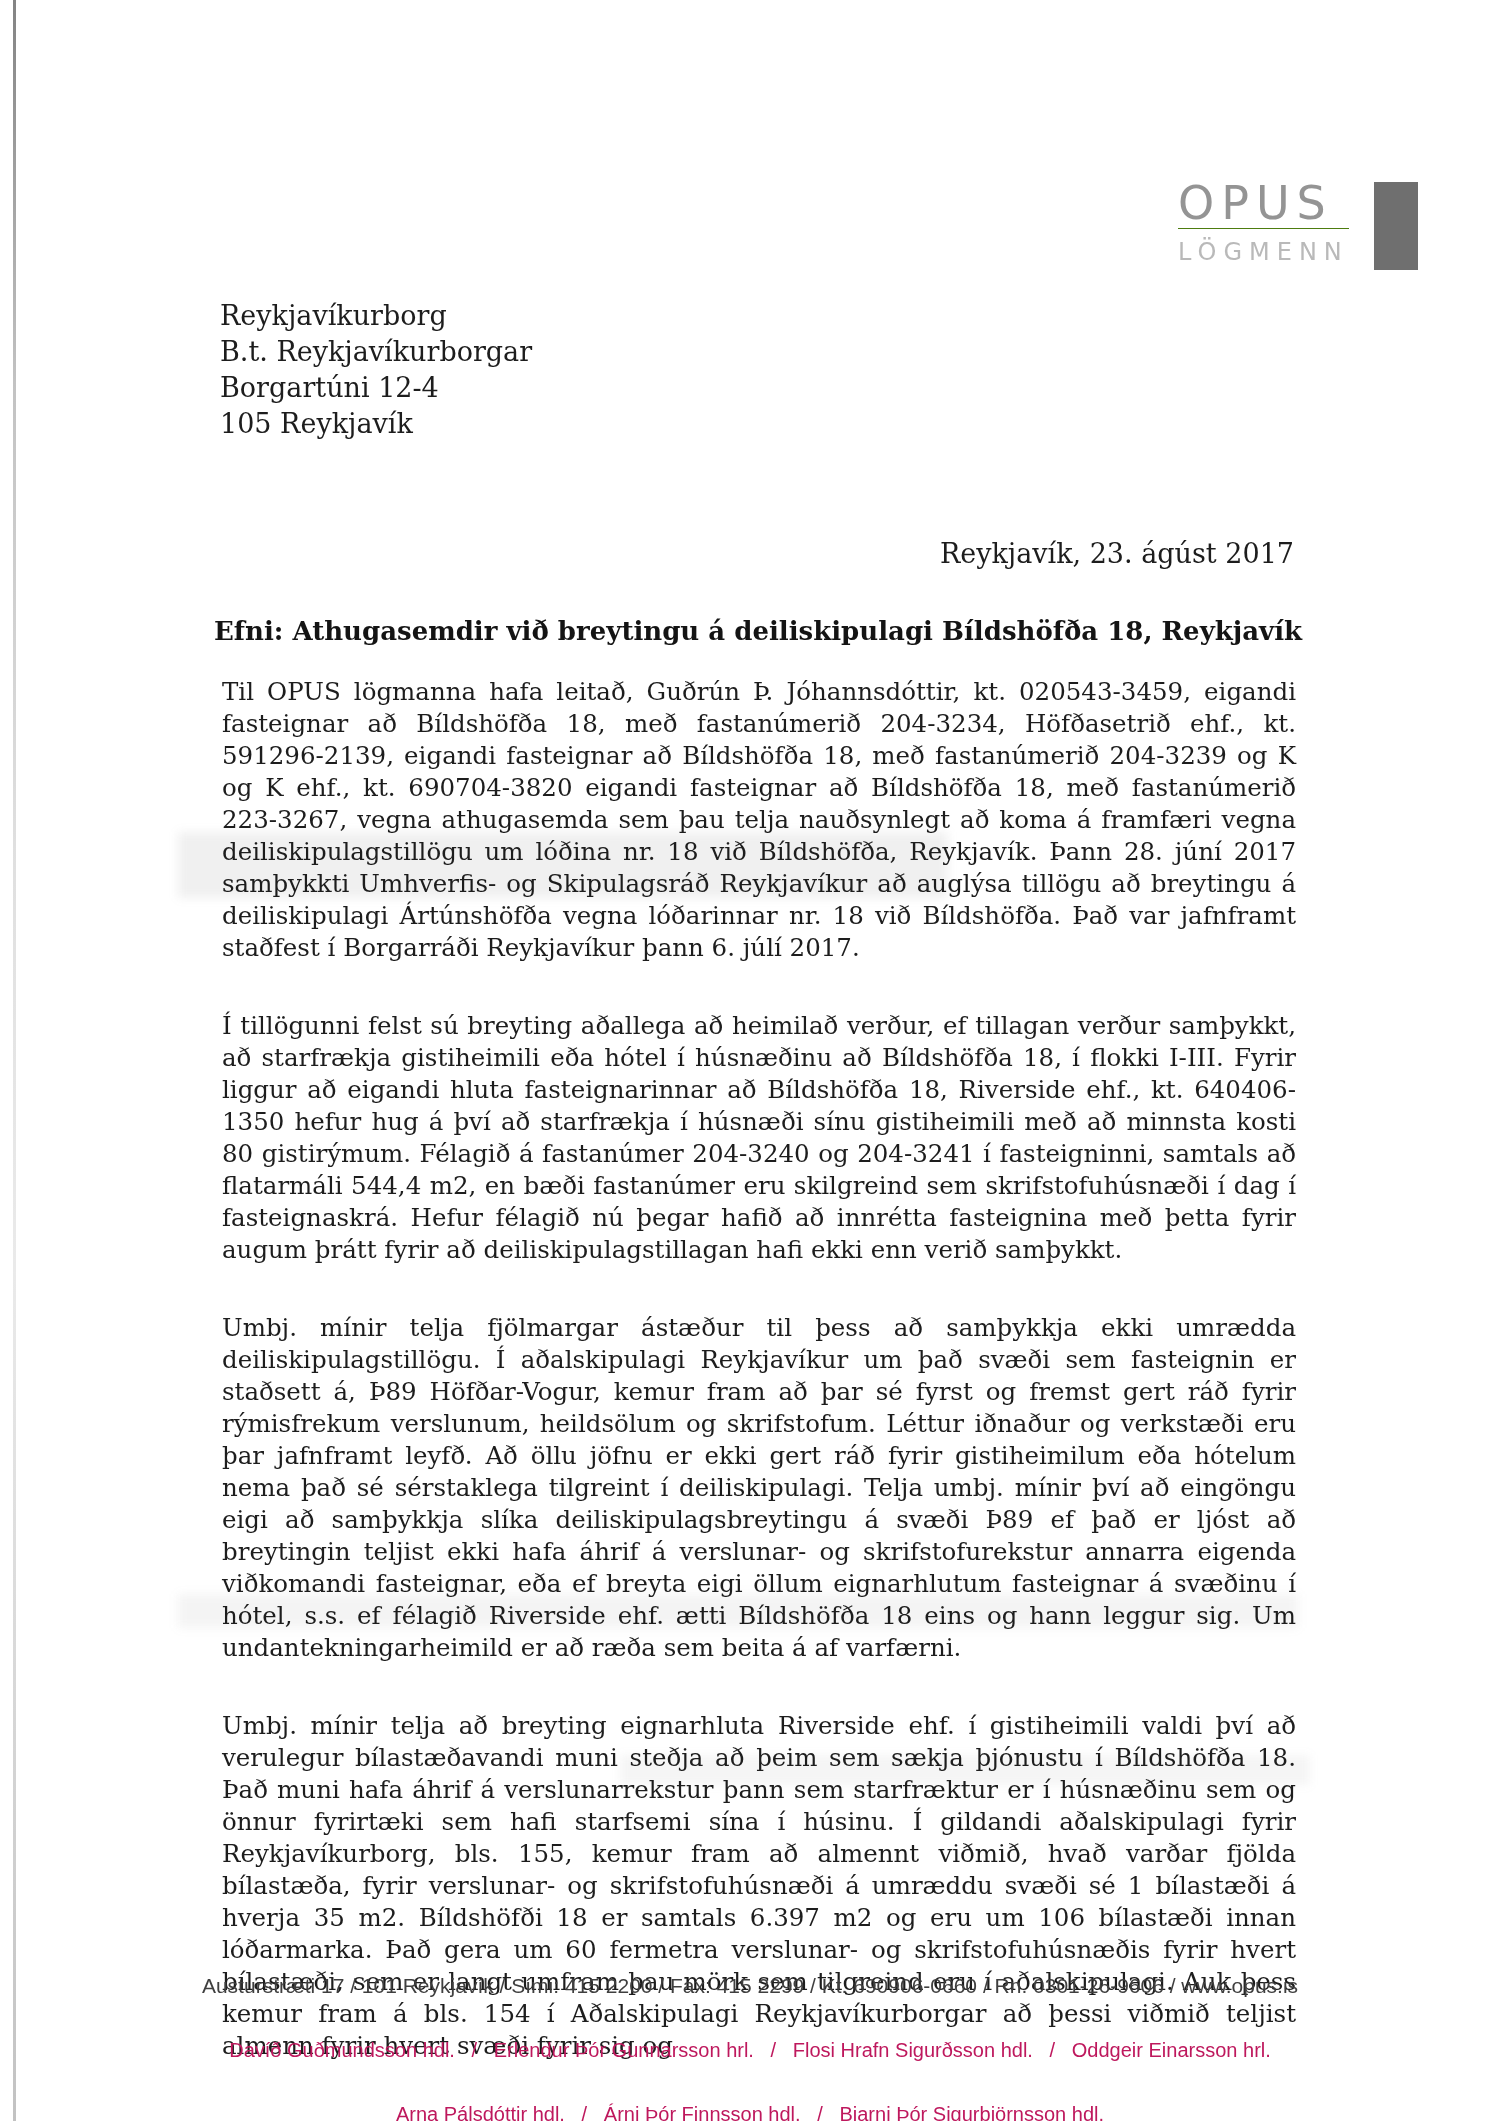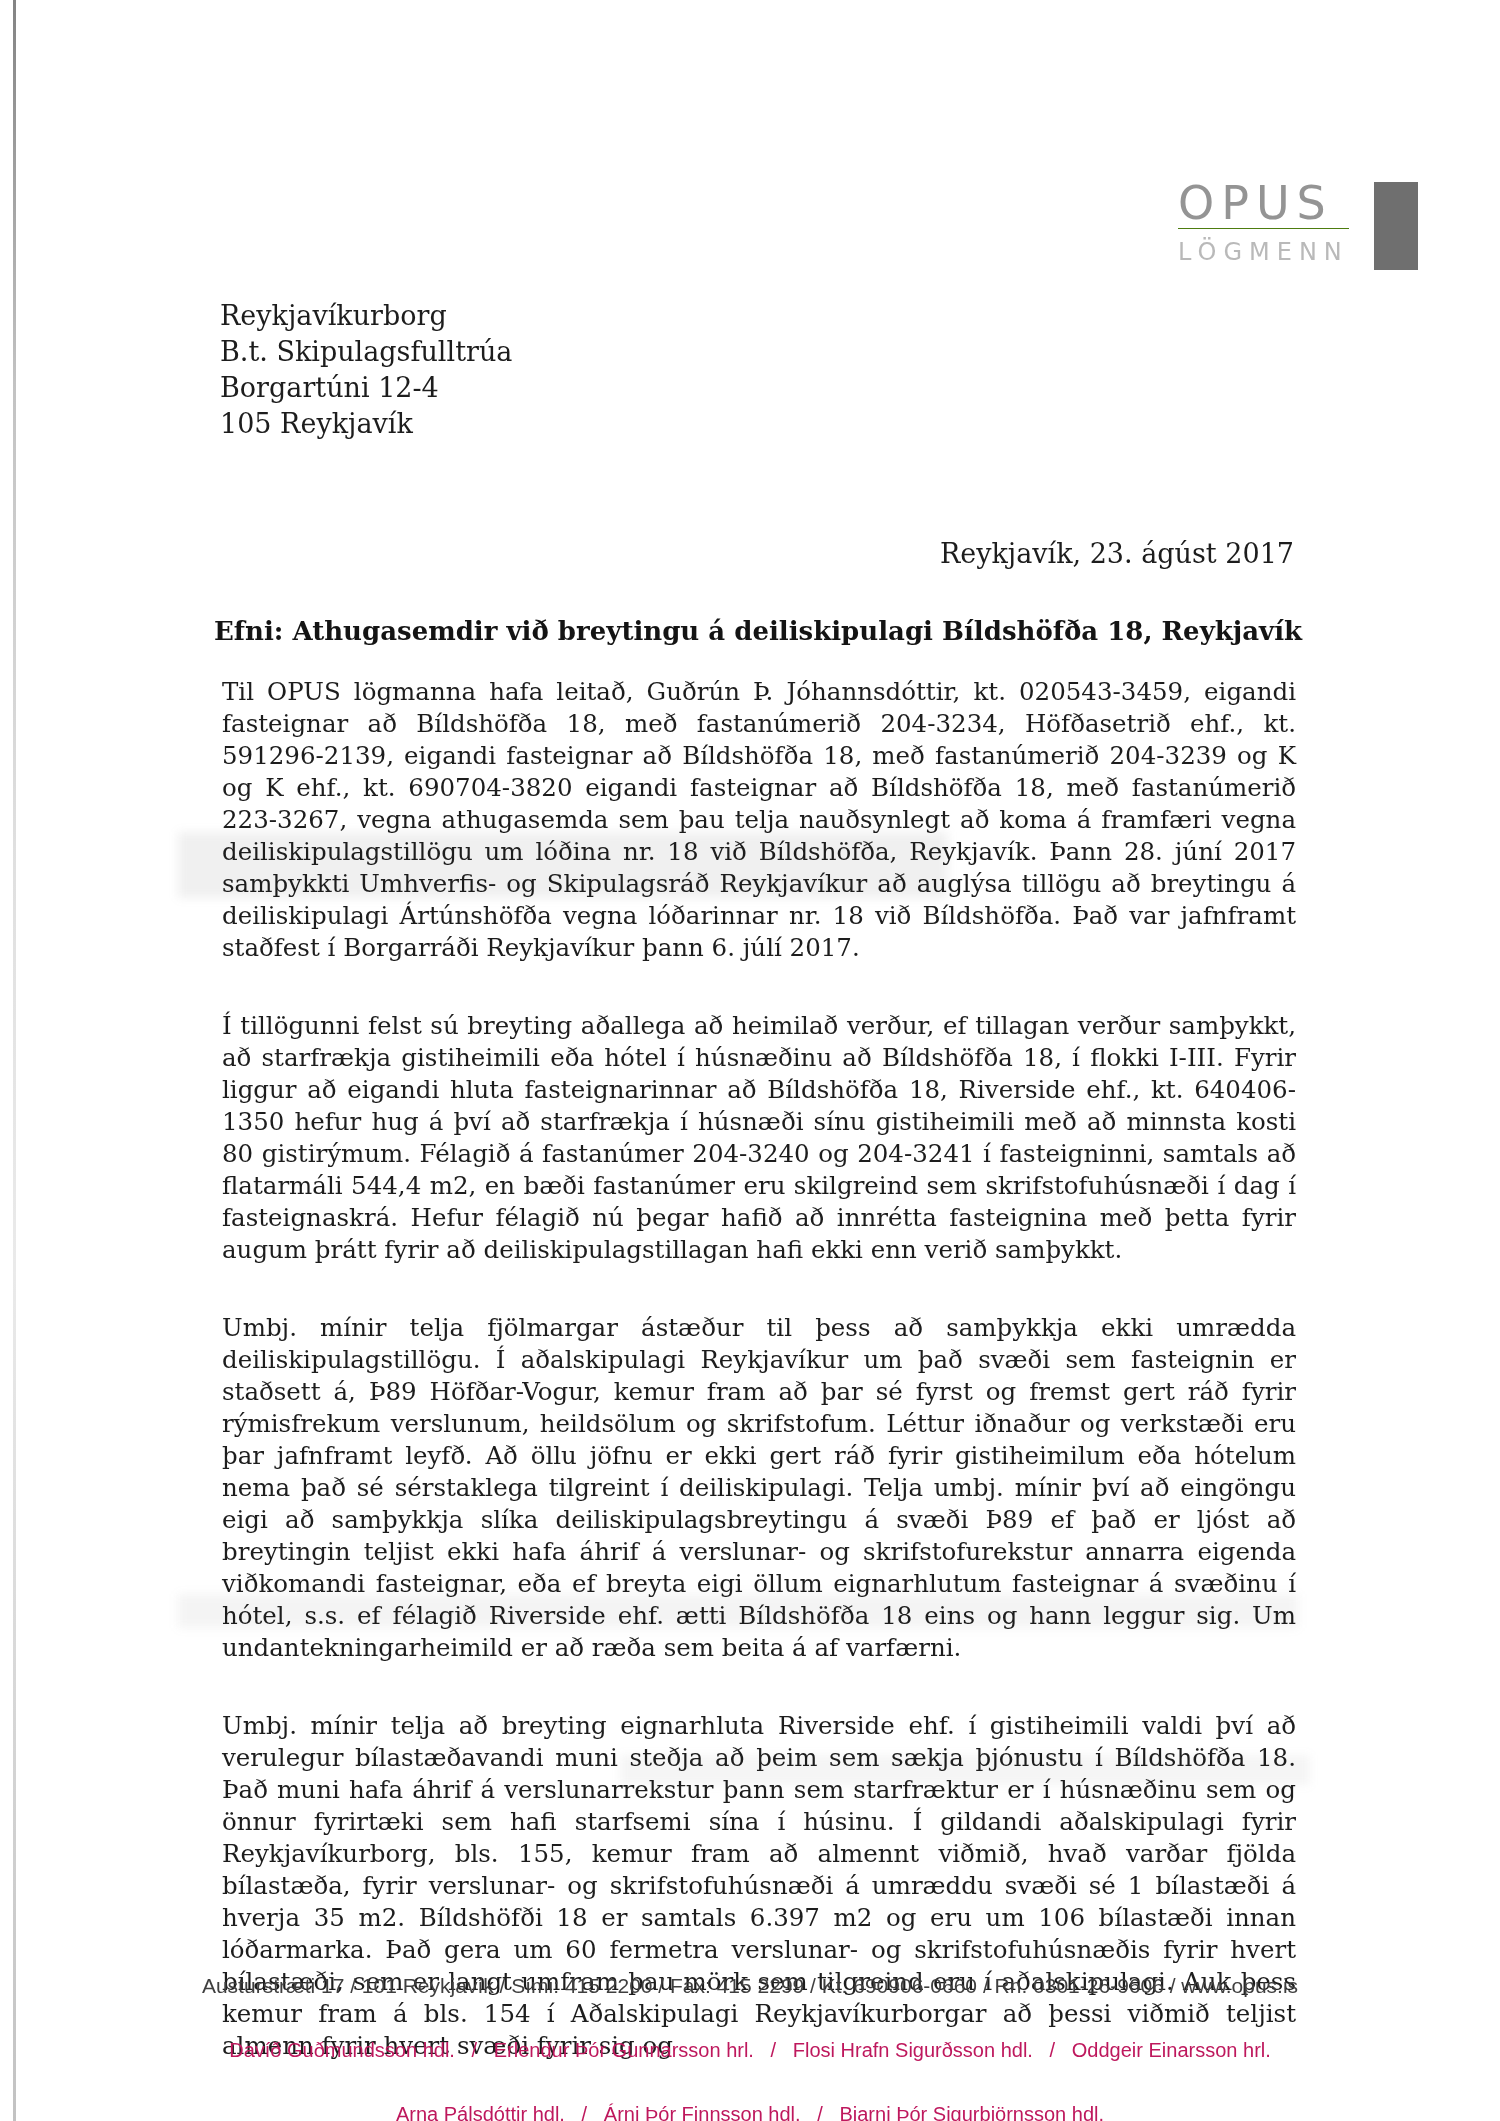--- a/index.html
+++ b/index.html
@@ -158,21 +158,21 @@
   <div class="logo">
     <div class="logo-text-wrap">
       <div class="logo-name">OPUS</div>
       <div class="logo-sub">LÖGMENN</div>
     </div>
     <div class="logo-mark"></div>
   </div>
 
   <div class="recipient">
     <div>Reykjavíkurborg</div>
-    <div>B.t. Skipulagsfulltrúa</div>
+    <div>B.t. Reykjavíkurborgar</div>
     <div>Borgartúni 12-4</div>
     <div>105 Reykjavík</div>
   </div>
 
   <div class="dateline">Reykjavík, 23. ágúst 2017</div>
 
   <div class="subject">Efni: Athugasemdir við breytingu á deiliskipulagi Bíldshöfða 18, Reykjavík</div>
 
   <div class="body">
     <p>Til OPUS lögmanna hafa leitað, Guðrún Þ. Jóhannsdóttir, kt. 020543-3459, eigandi fasteignar að Bíldshöfða 18, með fastanúmerið 204-3234, Höfðasetrið ehf., kt. 591296-2139, eigandi fasteignar að Bíldshöfða 18, með fastanúmerið 204-3239 og K og K ehf., kt. 690704-3820 eigandi fasteignar að Bíldshöfða 18, með fastanúmerið 223-3267, vegna athugasemda sem þau telja nauðsynlegt að koma á framfæri vegna deiliskipulagstillögu um lóðina nr. 18 við Bíldshöfða, Reykjavík. Þann 28. júní 2017 samþykkti Umhverfis- og Skipulagsráð Reykjavíkur að auglýsa tillögu að breytingu á deiliskipulagi Ártúnshöfða vegna lóðarinnar nr. 18 við Bíldshöfða. Það var jafnframt staðfest í Borgarráði Reykjavíkur þann 6. júlí 2017.</p>

